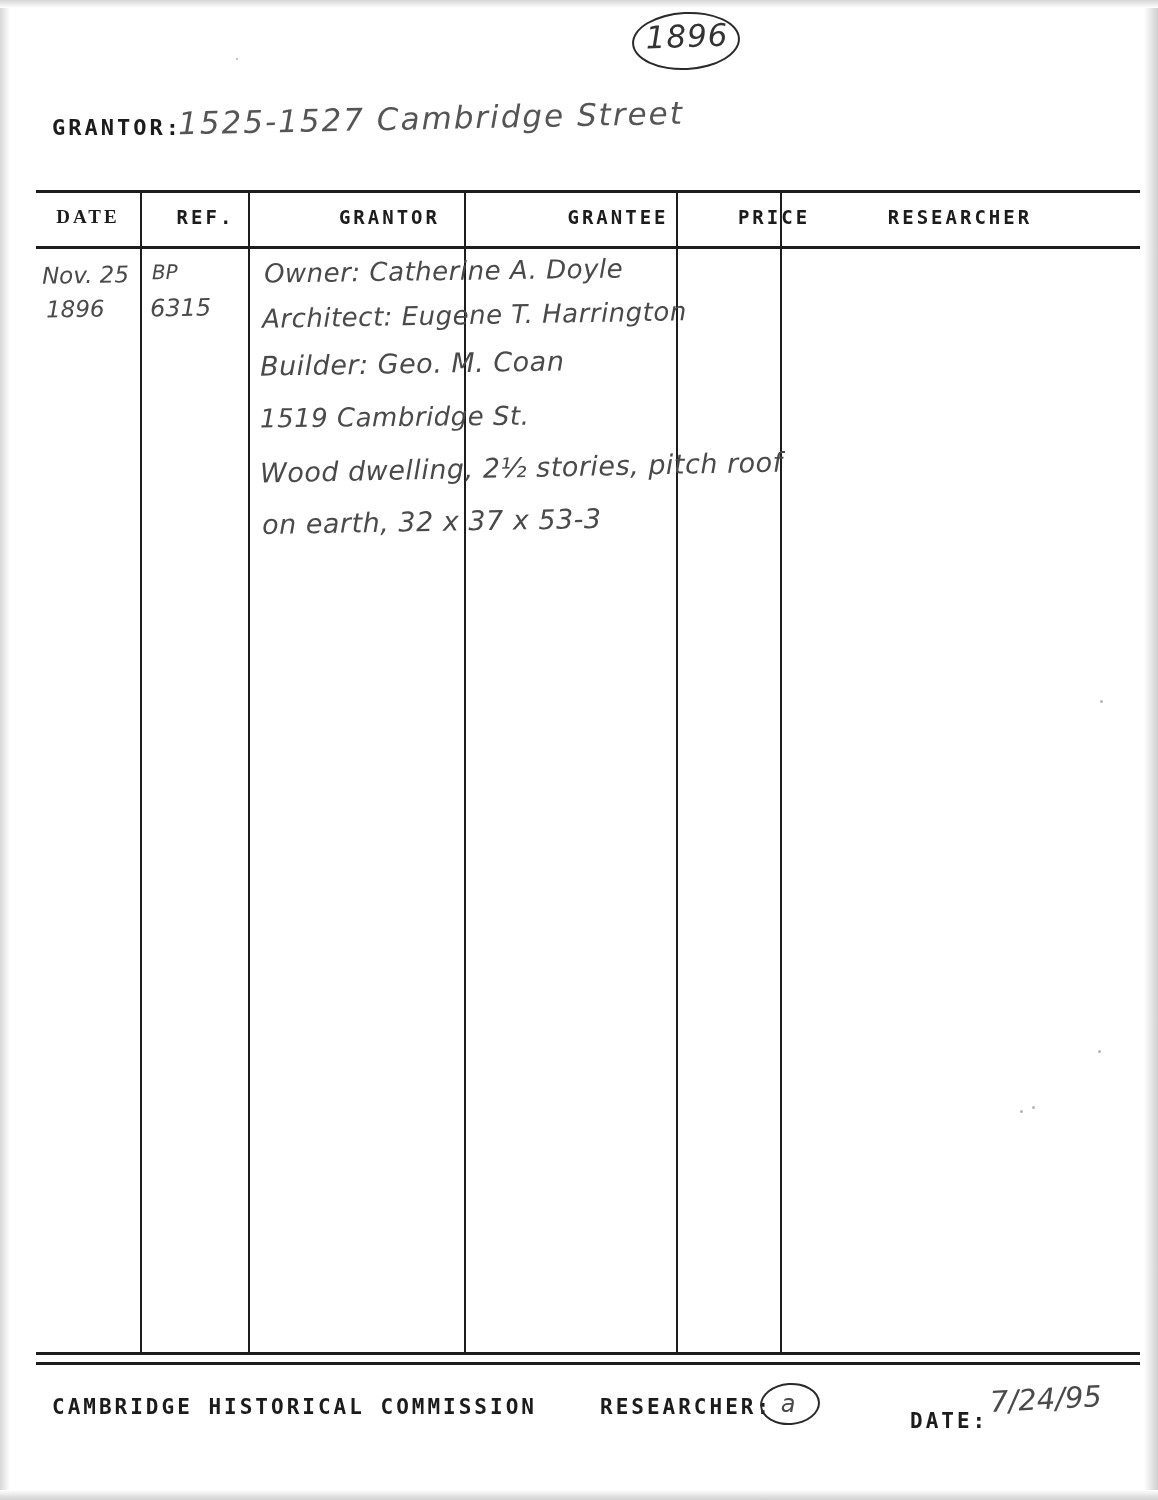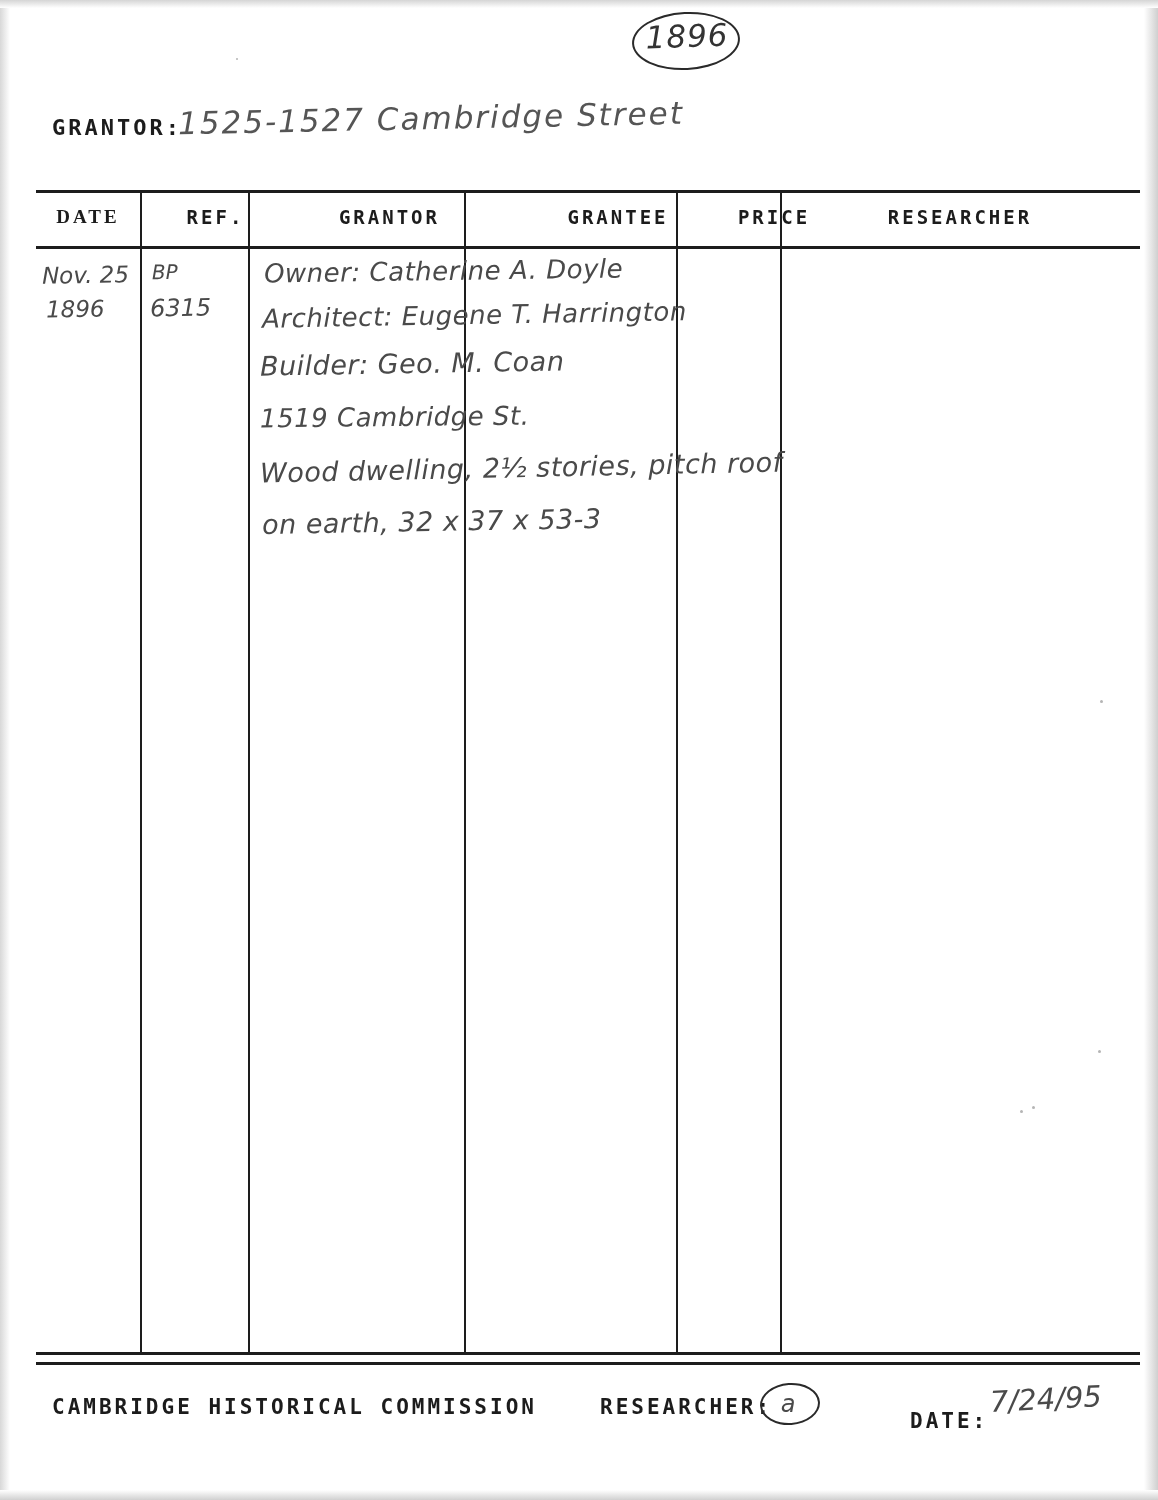--- a/index.html
+++ b/index.html
@@ -115,21 +115,21 @@
   .col-head {
     position: absolute;
     top: 16px;
     font-size: 19px;
     letter-spacing: 3px;
     font-weight: bold;
     color: #1c1c1c;
     text-align: center;
   }
   .ch-date    { left: 0px;   width: 104px; font-family: Liberation Serif, serif; }
-  .ch-ref     { left: 104px; width: 131px; margin-left: 10px; }
+  .ch-ref     { left: 104px; width: 131px; }
   .ch-grantor { left: 212px; width: 192px; text-align: right; }
   .ch-grantee { left: 428px; width: 212px; padding-left: 48px; }
   .ch-price   { left: 640px; width: 104px; padding-left: 46px; }
   .ch-desc    { left: 744px; width: 360px; }
 
   
   .hw {
     position: absolute;
     font-family: "DejaVu Sans", sans-serif;
     color: #4a4a4a;

